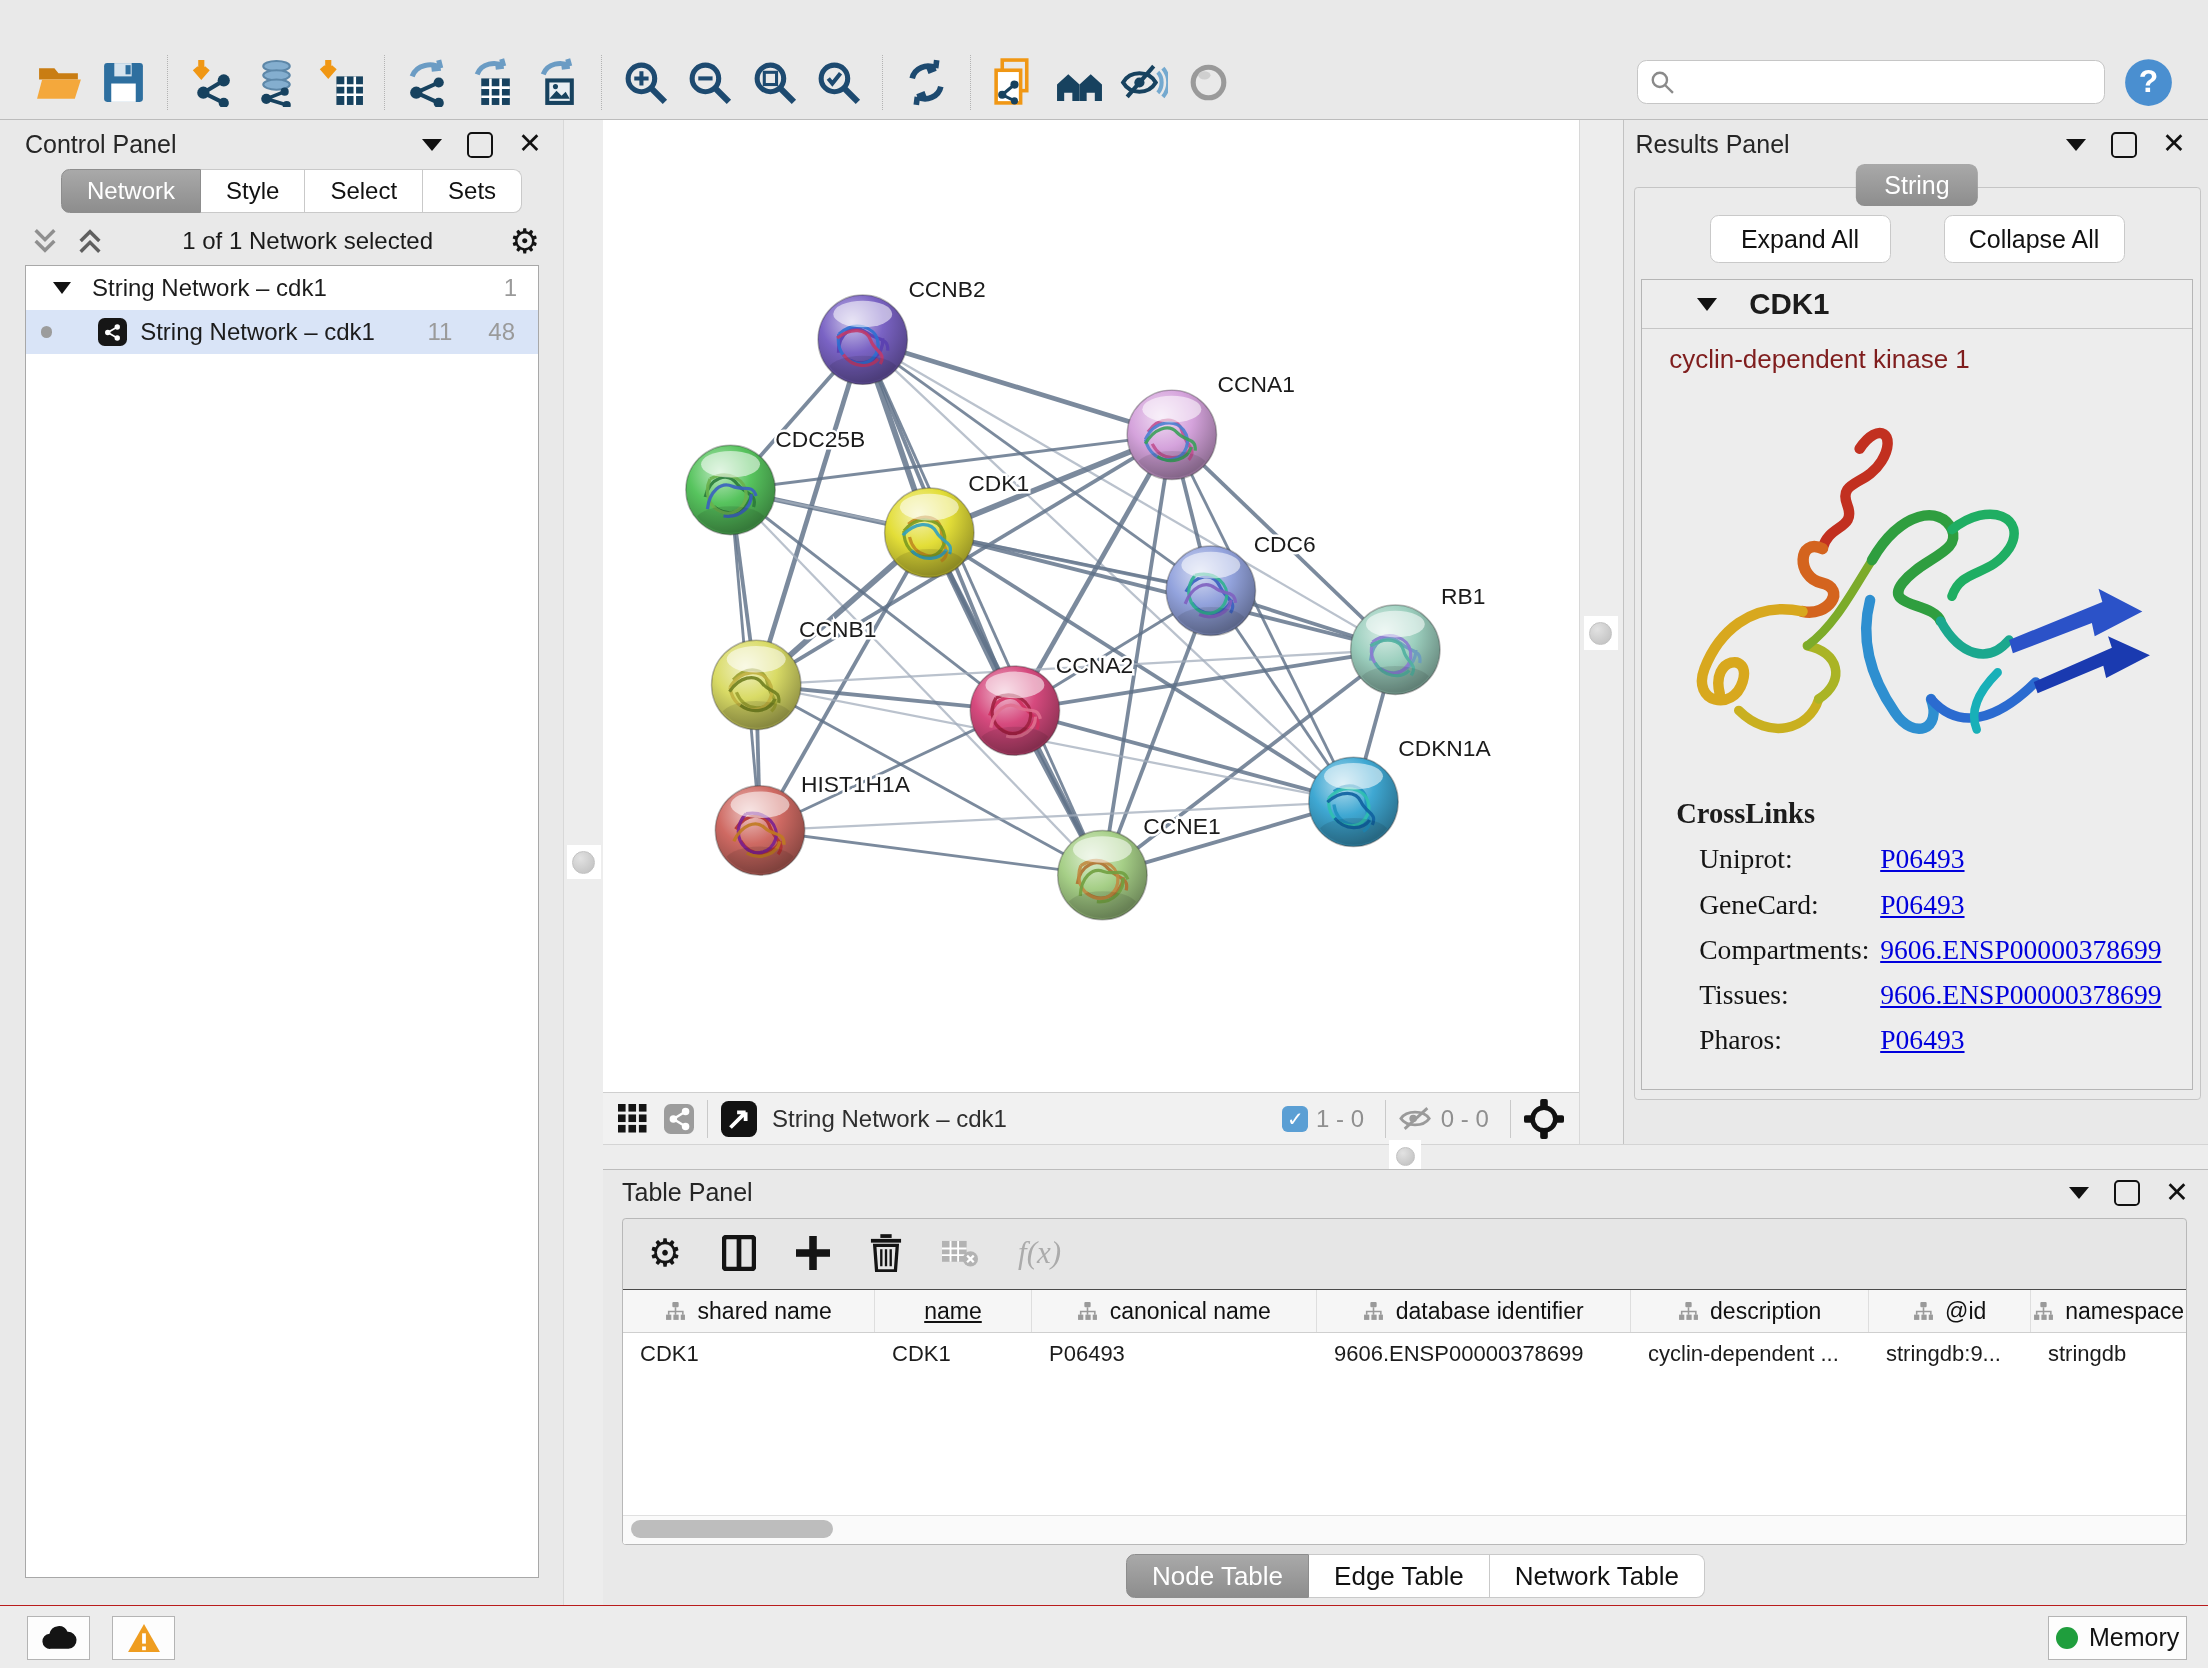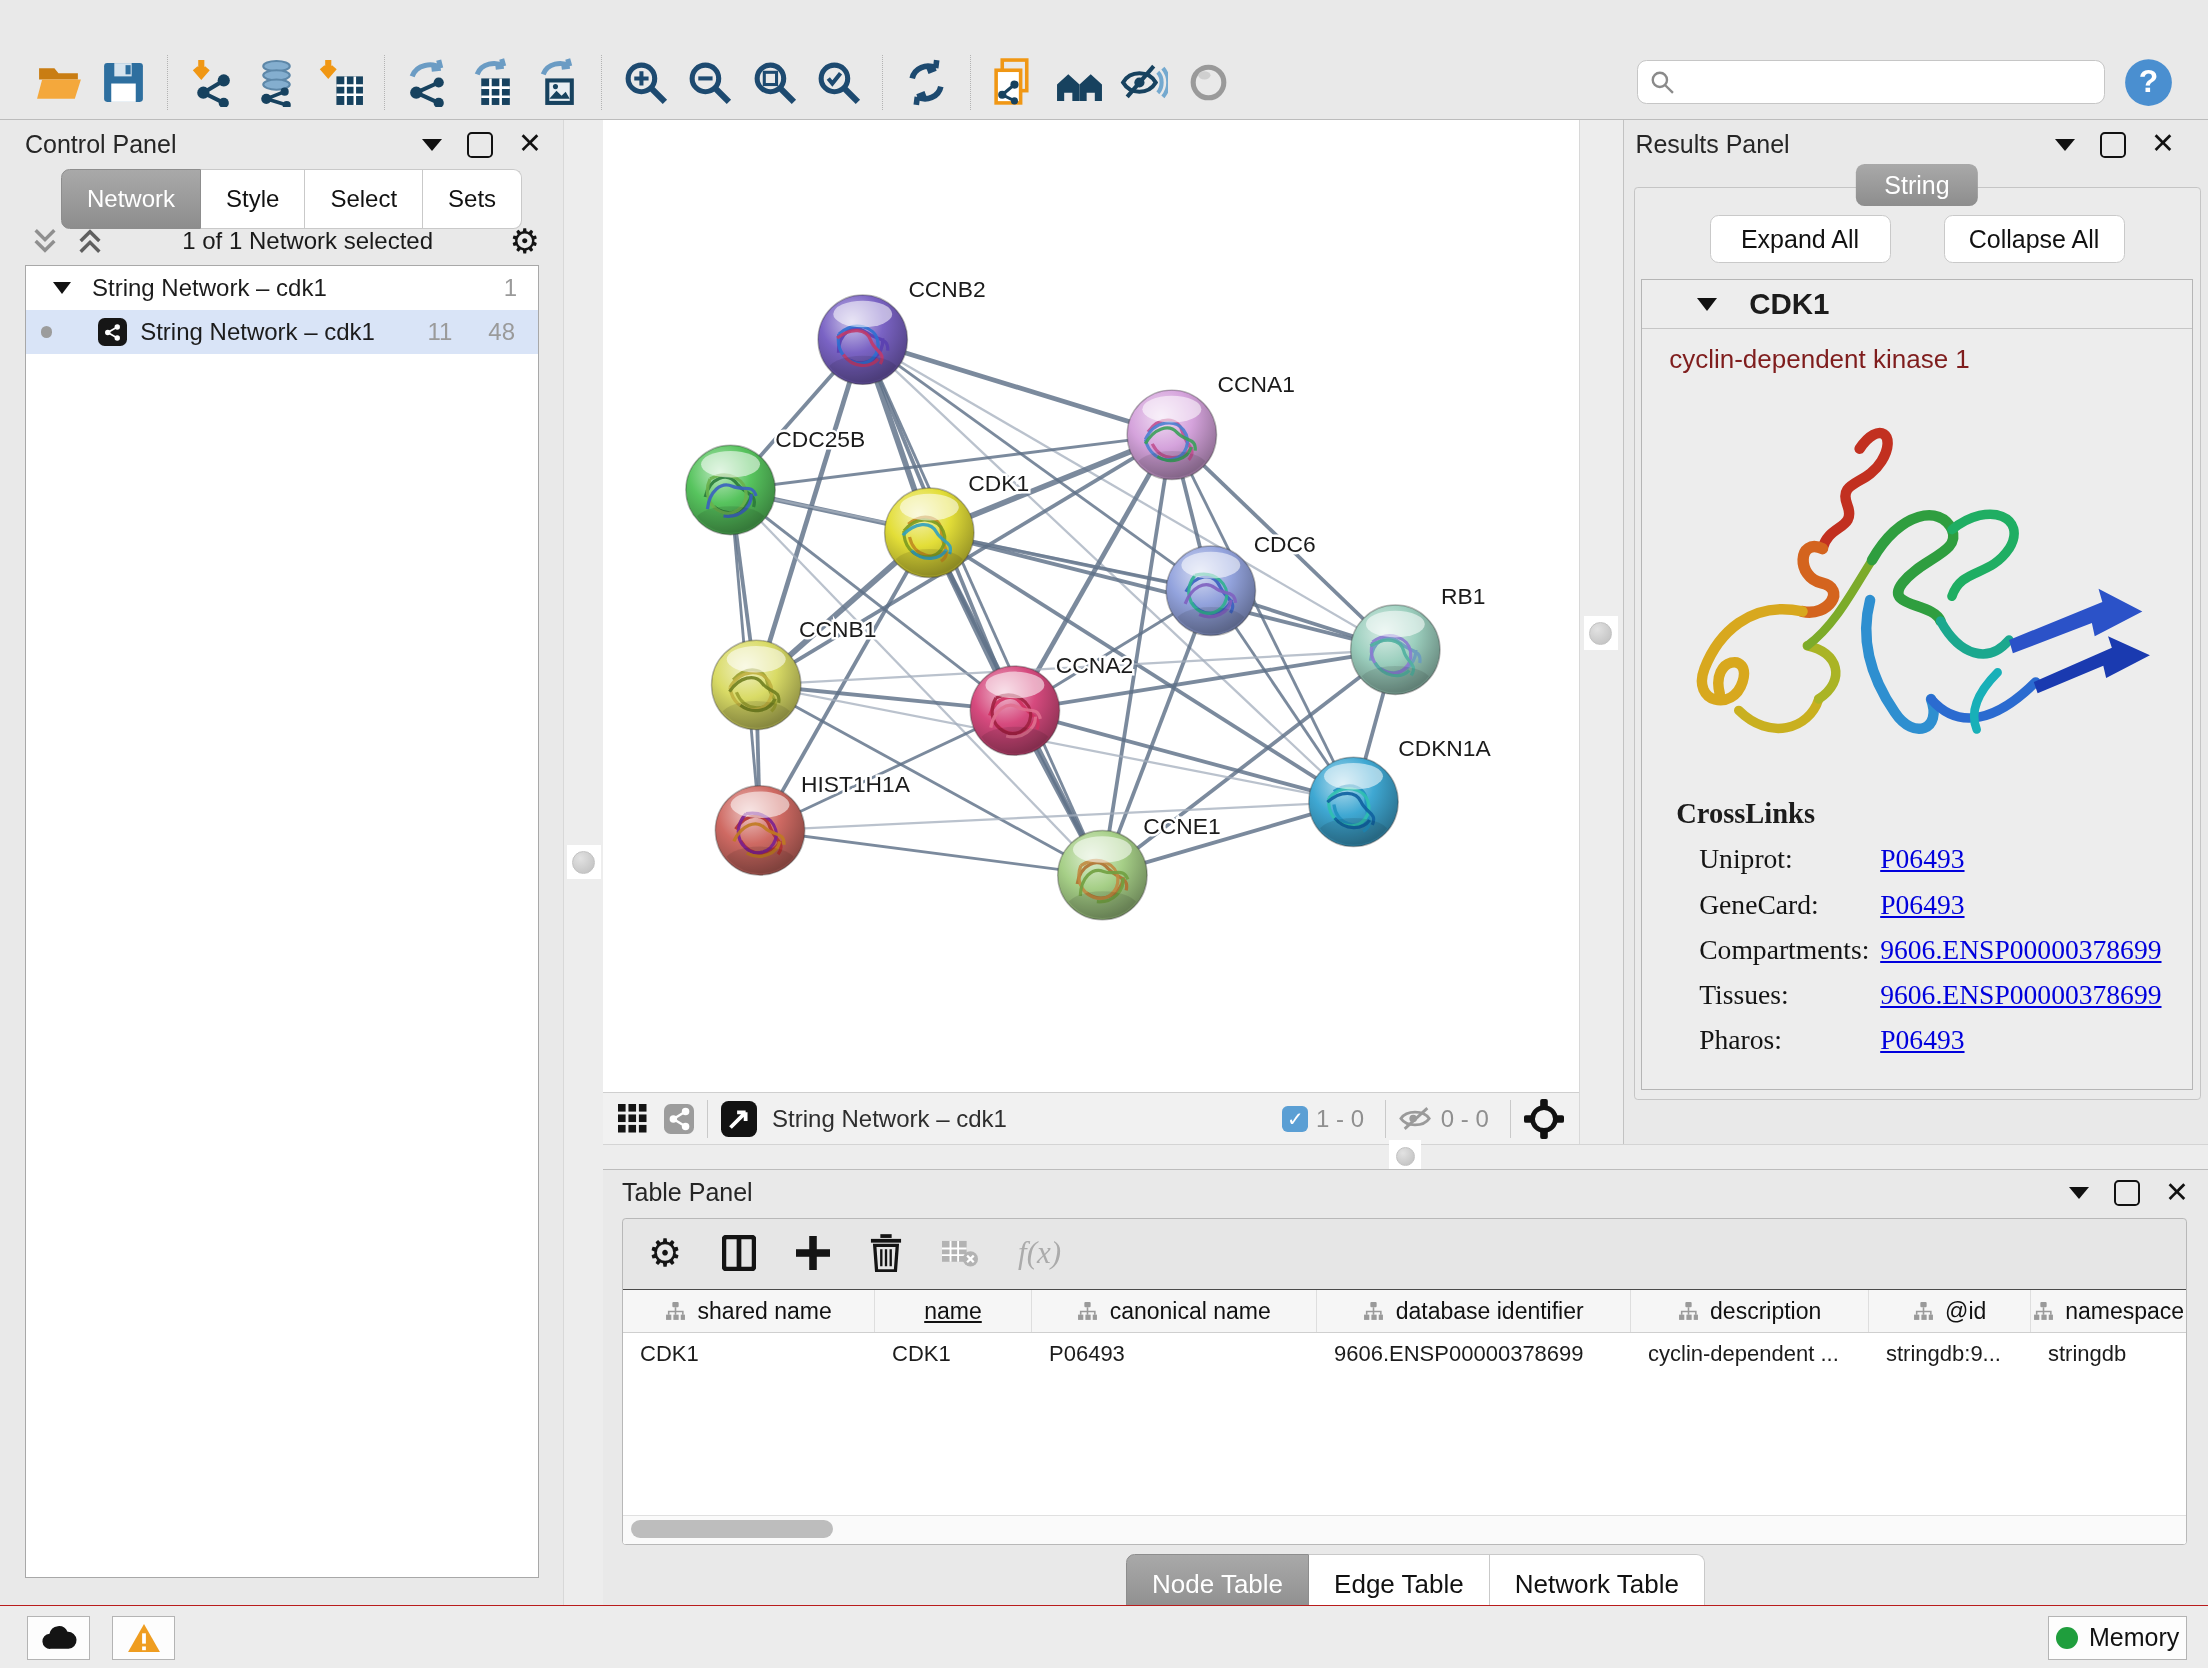--- a/index.html
+++ b/index.html
@@ -21,21 +21,21 @@
     border-radius:9.5px;display:flex;align-items:center;padding:0 9.5px;box-sizing:border-box;}
   .searchbox input{border:none;outline:none;flex:1;font-size:23px;font-family:inherit;background:transparent;}
   
   .panel-title{font-size:25px;color:#262626;}
   .ph-btns{display:flex;align-items:center;gap:25px;}
   .tri-down{width:0;height:0;border-left:10.5px solid transparent;border-right:10.5px solid transparent;
     border-top:12.4px solid #111;}
   .float-btn{width:22px;height:22px;border:2.9px solid #111;border-radius:4.8px;}
   .close-x{font-size:28.5px;font-weight:700;color:#111;line-height:1;font-family:"DejaVu Sans",sans-serif;}
   .seg-tab{height:42px;display:flex;align-items:center;justify-content:center;background:#fff;
-    border:1px solid #c9c9c9;border-left:none;font-size:24px;padding:8px 25px;color:#111;}
+    border:1px solid #c9c9c9;border-left:none;font-size:24px;padding:0 25px;color:#111;}
   .seg-tab:first-child{border-left:1px solid #c9c9c9;border-radius:8.6px 0 0 8.6px;}
   .seg-tab:last-child{border-radius:0 8.6px 8.6px 0;}
   .seg-tab.active{background:linear-gradient(#a9a9a9,#8d8d8d);color:#fff;border-color:#8d8d8d;}
   
   .control-panel{position:absolute;left:0;top:120px;width:563px;height:1486px;background:#e9e9e9;
     border-right:1px solid #c2c2c2;}
   .cp-header{position:absolute;left:25px;right:21px;top:5.7px;height:38px;display:flex;align-items:center;justify-content:space-between;}
   .cp-tabs{position:absolute;left:61px;top:49px;display:flex;}
   .cp-toolrow{position:absolute;left:28.5px;right:23px;top:101px;height:40px;display:flex;align-items:center;}
   .cp-status{flex:1;text-align:center;font-size:24px;color:#1a1a1a;}
@@ -56,21 +56,21 @@
   .canvas svg{display:block;}
   .canvas-footer{position:absolute;left:603px;top:1092px;width:976px;height:52px;background:#f1f1f1;
     border-top:1px solid #cfcfcf;display:flex;align-items:center;padding:0 15px;box-sizing:border-box;}
   .cf-sep{height:38px;border-left:1px solid #c9c9c9;margin:0 13.3px;}
   .cf-title{font-size:24px;color:#2e2e2e;margin-left:15px;}
   .cf-count{font-size:24px;color:#8f8f8f;margin:0 7.6px;}
   .checkbox{width:26px;height:26px;border-radius:5.7px;background:#5b9fd4;color:#fff;font-size:20px;
     display:flex;align-items:center;justify-content:center;font-weight:700;font-family:"DejaVu Sans",sans-serif;}
   
   .results-panel{position:absolute;left:1623px;top:120px;width:586px;height:1024px;background:#e9e9e9;border-left:1px solid #c2c2c2;}
-  .rp-header{position:absolute;left:11.4px;right:35px;top:5.7px;height:38px;display:flex;align-items:center;justify-content:space-between;}
+  .rp-header{position:absolute;left:11.4px;right:24px;top:5.7px;height:38px;display:flex;align-items:center;justify-content:space-between;}
   .rp-tab{position:absolute;left:50%;transform:translateX(-50%);top:44px;z-index:2;height:42px;padding:0 28.5px;
     background:linear-gradient(#a9a9a9,#8d8d8d);color:#fff;font-size:25px;border-radius:8.6px;
     display:flex;align-items:center;}
   .rp-box{position:absolute;left:9.5px;right:9.5px;top:67px;bottom:44px;background:#ebebeb;
     border:1.9px solid #c5c5c5;border-radius:3.8px;}
   .rp-btnrow{position:absolute;left:0;right:0;top:27px;display:flex;justify-content:center;gap:53px;}
   .rp-btn{width:179px;height:46px;background:#fff;border:1.9px solid #c9c9c9;border-radius:8.6px;
     font-size:25px;display:flex;align-items:center;justify-content:center;color:#111;}
   .rp-inner{position:absolute;left:6.7px;right:6.7px;top:91px;bottom:8.6px;background:#ededed;border:1.9px solid #b5b5b5;overflow:hidden;}
   .rp-entry-head{height:48px;display:flex;align-items:center;border-bottom:1px solid #c6c6c6;}

